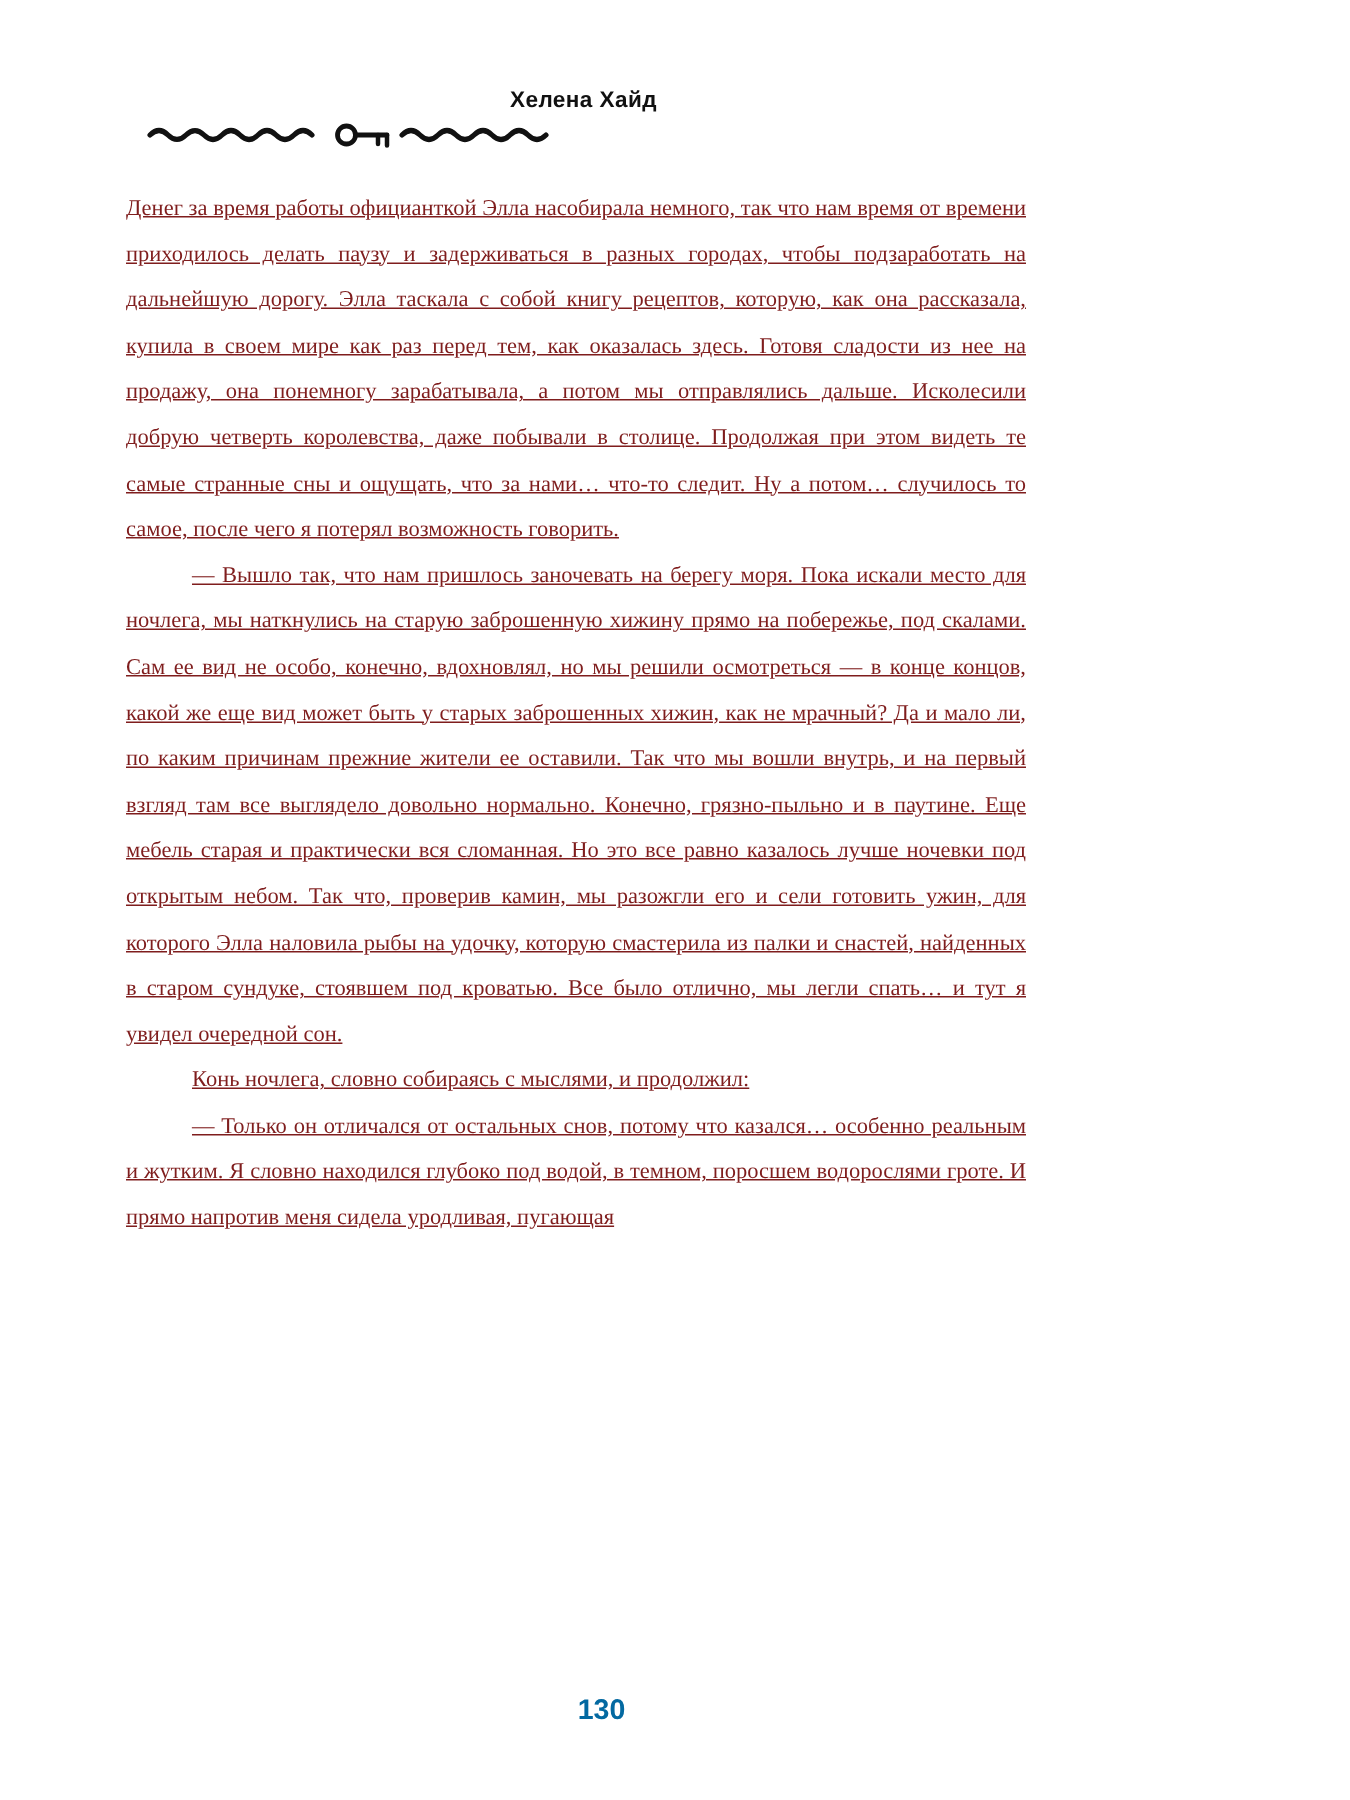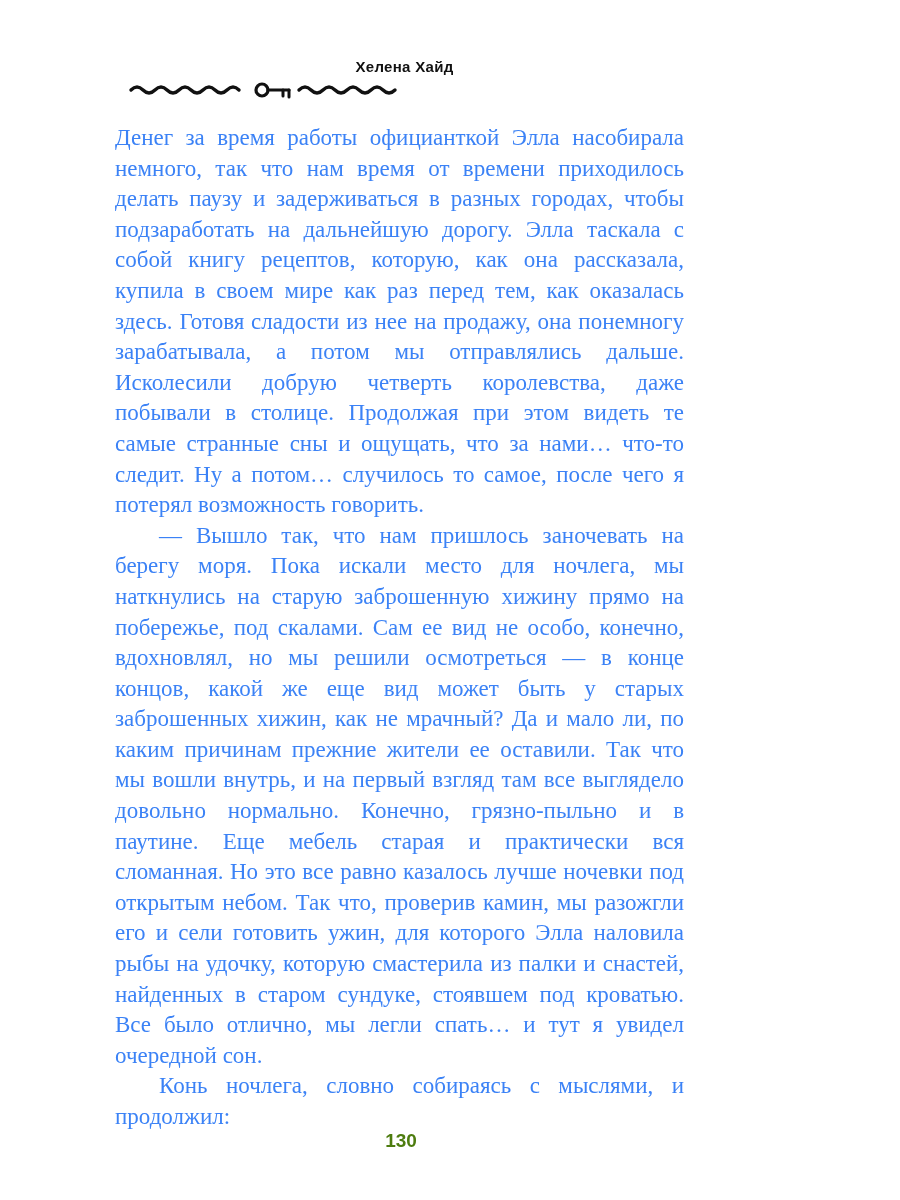--- a/index.html
+++ b/index.html
@@ -12,63 +12,64 @@
     height: 1200px;
     font-family: "Liberation Serif", "DejaVu Serif", serif;
     color: #111111;
     position: relative;
     overflow: hidden;
   }
   .page {
     width: 792px;
     height: 1200px;
     box-sizing: border-box;
-    padding: 58px 108px 40px 115px;
+    padding: 58px 108px 40px 84px;
     position: relative;
   }
   .running-head {
     text-align: center;
     font-family: "Liberation Sans", sans-serif;
     font-weight: bold;
     font-size: 15px;
     letter-spacing: 0.3px;
     color: #111111;
     margin: 0 0 6px 0;
     padding-left: 10px;
   }
   .ornament {
     display: block;
     margin: 0 auto 20px auto;
     padding-left: 8px;
   }
   .body-text {
-    font-size: 23px;
+    font-size: 15px;
     line-height: 30.6px;
     text-align: justify;
     text-justify: inter-word;
     hyphens: manual;
-    color: #3b82f6;
+    color: #7f1d1d;
+    text-decoration: underline;
   }
   .body-text p {
     margin: 0;
     text-indent: 44px;
   }
   .body-text p.noindent {
     text-indent: 0;
   }
   .folio {
     position: absolute;
     left: 0;
     right: 0;
     bottom: 48px;
     text-align: center;
     font-family: "Liberation Sans", sans-serif;
     font-size: 19px;
     font-weight: bold;
-    color: #4d7c0f;
+    color: #0369a1;
     padding-left: 10px;
   }
 </style>
 </head>
 <body>
 
 <div class="page">
 
   <div class="running-head">Хелена Хайд</div>
 
@@ -79,16 +80,17 @@
       <path d="M145 9 L166 9" stroke="#111111" stroke-width="3.2" stroke-linecap="round"></path>
       <path d="M160 9 L160 15 M166 9 L166 16" stroke="#111111" stroke-width="3" stroke-linecap="round"></path>
       <path d="M176 9 q6 -6 12 0 q6 6 12 0 q6 -6 12 0 q6 6 12 0 q6 -6 12 0 q6 6 12 0 q6 -6 12 0 q6 6 12 0" fill="none" stroke="#111111" stroke-width="3.4" stroke-linecap="round"></path>
     </svg>
   </div>
 
   <div class="body-text">
     <p class="noindent">Денег за время работы официанткой Элла насобирала немного, так что нам время от времени приходилось делать паузу и задерживаться в разных городах, чтобы подзаработать на дальнейшую дорогу. Элла таскала с собой книгу рецептов, которую, как она рассказала, купила в своем мире как раз перед тем, как оказалась здесь. Готовя сладости из нее на продажу, она понемногу зарабатывала, а потом мы отправлялись дальше. Исколесили добрую четверть королевства, даже побывали в столице. Продолжая при этом видеть те самые странные сны и ощущать, что за нами… что-то следит. Ну а потом… случилось то самое, после чего я потерял возможность говорить.</p>
     <p>— Вышло так, что нам пришлось заночевать на берегу моря. Пока искали место для ночлега, мы наткнулись на старую заброшенную хижину прямо на побережье, под скалами. Сам ее вид не особо, конечно, вдохновлял, но мы решили осмотреться — в конце концов, какой же еще вид может быть у старых заброшенных хижин, как не мрачный? Да и мало ли, по каким причинам прежние жители ее оставили. Так что мы вошли внутрь, и на первый взгляд там все выглядело довольно нормально. Конечно, грязно-пыльно и в паутине. Еще мебель старая и практически вся сломанная. Но это все равно казалось лучше ночевки под открытым небом. Так что, проверив камин, мы разожгли его и сели готовить ужин, для которого Элла наловила рыбы на удочку, которую смастерила из палки и снастей, найденных в старом сундуке, стоявшем под кроватью. Все было отлично, мы легли спать… и тут я увидел очередной сон.</p>
     <p>Конь ночлега, словно собираясь с мыслями, и продолжил:</p>
+    <p>— Только он отличался от остальных снов, потому что казался… особенно реальным и жутким. Я словно находился глубоко под водой, в темном, поросшем водорослями гроте. И прямо напротив меня сидела уродливая, пугающая</p>
   </div>
 
   <div class="folio">130</div>
 </div>
 
 </body></html>

